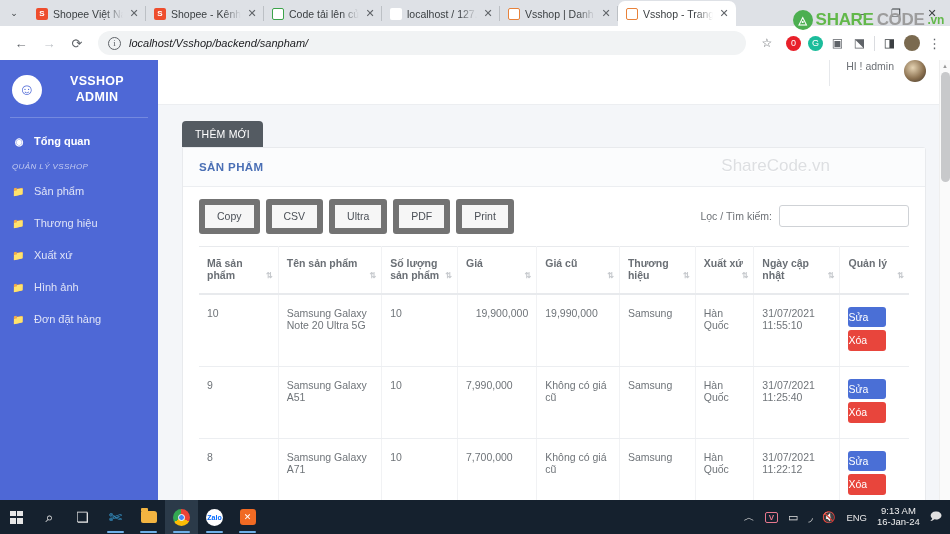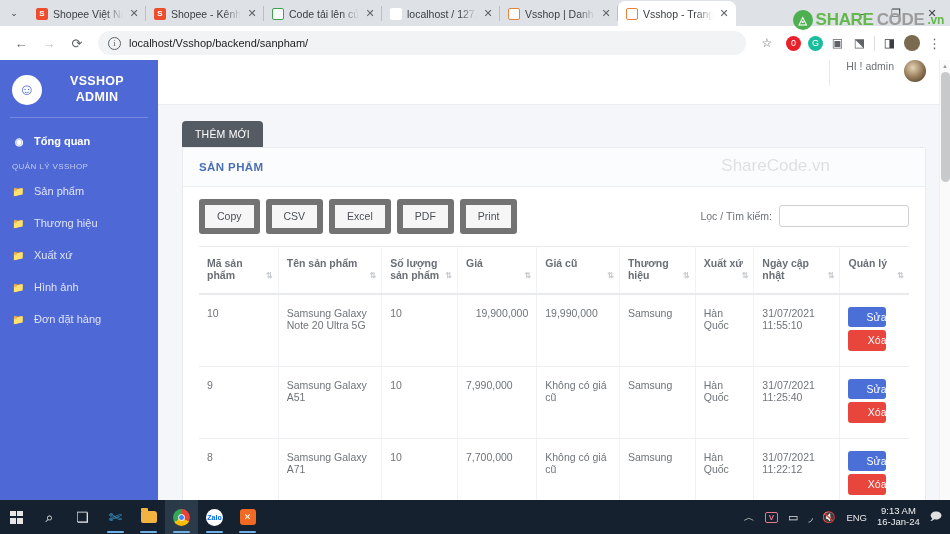--- a/index.html
+++ b/index.html
@@ -81,21 +81,21 @@
   .tb-icon { width: 26px; height: 26px; display:flex; align-items:center; justify-content:center;
              font-size: 13px; color:#5f6368; border-radius:50%; }
   .omnibox {
     flex: 1; height: 24px; background:#f1f3f4; border-radius:12px;
     display:flex; align-items:center; padding: 0 10px; gap: 8px;
     margin: 0 6px; position:relative;
   }
   .omni-secure { width:13px;height:13px;border-radius:50%;border:1.2px solid #5f6368;
                  display:flex;align-items:center;justify-content:center;font-size:9px;color:#5f6368;
                  font-family:"Liberation Serif",serif;}
-  .omni-url { font-size: 11px; color:#202124; }
+  .omni-url { font-size: 11px; color:#202124;font-style:italic; }
   .star { font-size:12px; color:#5f6368; }
   .ext-icons { display:flex; align-items:center; gap:7px; padding-left:4px; }
   .ext { width:15px;height:15px;border-radius:50%;display:flex;align-items:center;justify-content:center;font-size:9px;color:#fff; }
   .ext-opera { background:#e8202a; }
   .ext-gram { background:#1bbc9b; }
   .ext-img { background:transparent; color:#5f6368; font-size:12px; }
   .ext-box { background:transparent; color:#5f6368; font-size:12px; }
   .ext-split{ background:transparent; color:#3c4043; font-size:12px; }
   .ext-avatar{ background:#7a6a4f; width:16px;height:16px; }
   .ext-menu { color:#5f6368; font-size:13px; letter-spacing:0; }
@@ -123,20 +123,21 @@
     display:flex; align-items:center; gap:8px;
     padding: 7px 12px; font-size: 11px;
   }
   .nav-item.active { font-weight:bold; color:#fff; }
   .nav-item .nav-ico { width:14px; font-size:10px; text-align:center; color:#fff; }
   .nav-item.dim { color:#dfe3f7; }
   .nav-item.dim .nav-ico { color:#c8d0f3; }
   .nav-heading {
     font-size: 8px; letter-spacing:0.4px; color:#c3cbf0;
     padding: 8px 12px 4px 12px;
+    font-style: italic;
   }
   .nav-group .nav-item { padding-top:10px; padding-bottom:10px; }
 
   
   .content { flex:1; background:#f4f6f9; position:relative; overflow:hidden; }
   .topbar {
     height: 45px; background:#fff; display:flex; align-items:flex-start;
     justify-content:flex-end; padding-right:24px; gap:10px;
     border-bottom:1px solid #eceef1;
   }
@@ -193,21 +194,21 @@
   table.dt td {
     font-size:10.5px; color:#6f7479; vertical-align: top;
     padding: 12px 8px; border-bottom:1px solid #eceef1;
     border-right:1px solid #f1f2f4;
   }
   table.dt th { border-right:1px solid #f1f2f4; }
   table.dt th:last-child, table.dt td:last-child { border-right:none; }
   table.dt tbody tr { height: 70px; }
 
   .act-btn {
-    display:block; width: 38px; text-align:right;
+    display:block; width: 38px; text-align:left;
     font-size:10.5px; color:#fff; border-radius:3px; padding: 5px 0;
     margin-bottom: 3px; line-height:1;
   }
   .act-edit { background:#4a6fd6; }
   .act-del  { background:#e8453c; }
 
   
   .pagescroll {
     position:absolute; right:0; top:60px; width:11px; height:440px;
     background:#fafafa; border-left:1px solid #efefef; z-index:3;
@@ -402,21 +403,21 @@
 
         <div class="card">
           <div class="card-head">SẢN PHẨM</div>
           <div class="card-watermark">ShareCode.vn</div>
 
           <div class="card-body">
             <div class="toolrow">
               <div class="btn-group">
                 <button class="dtbtn">Copy</button>
                 <button class="dtbtn">CSV</button>
-                <button class="dtbtn">Excel</button>
+                <button class="dtbtn">Ultra</button>
                 <button class="dtbtn">PDF</button>
                 <button class="dtbtn">Print</button>
               </div>
               <div class="searchwrap">
                 <label>Lọc / Tìm kiếm:</label>
                 <input type="text" placeholder="" style="">
               </div>
             </div>
 
             <table class="dt">

